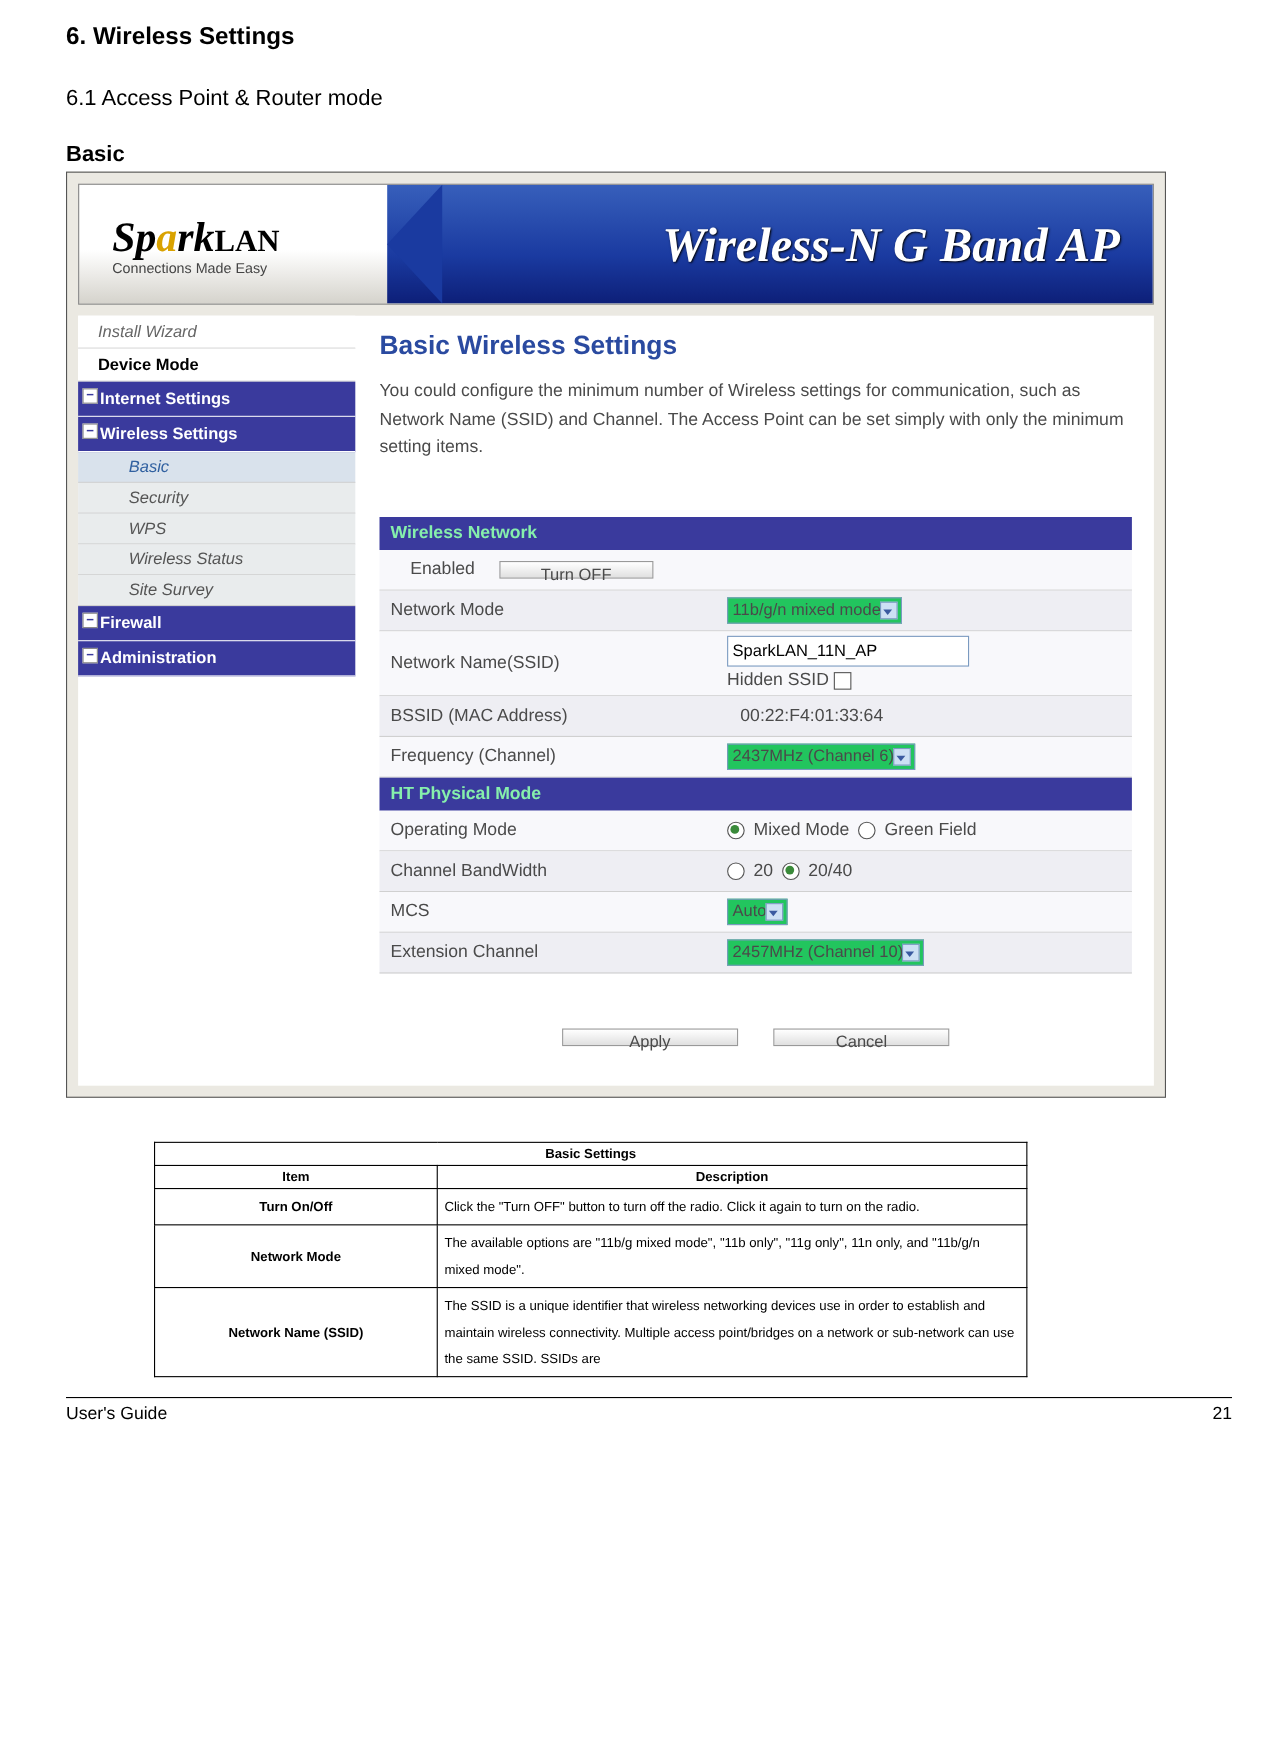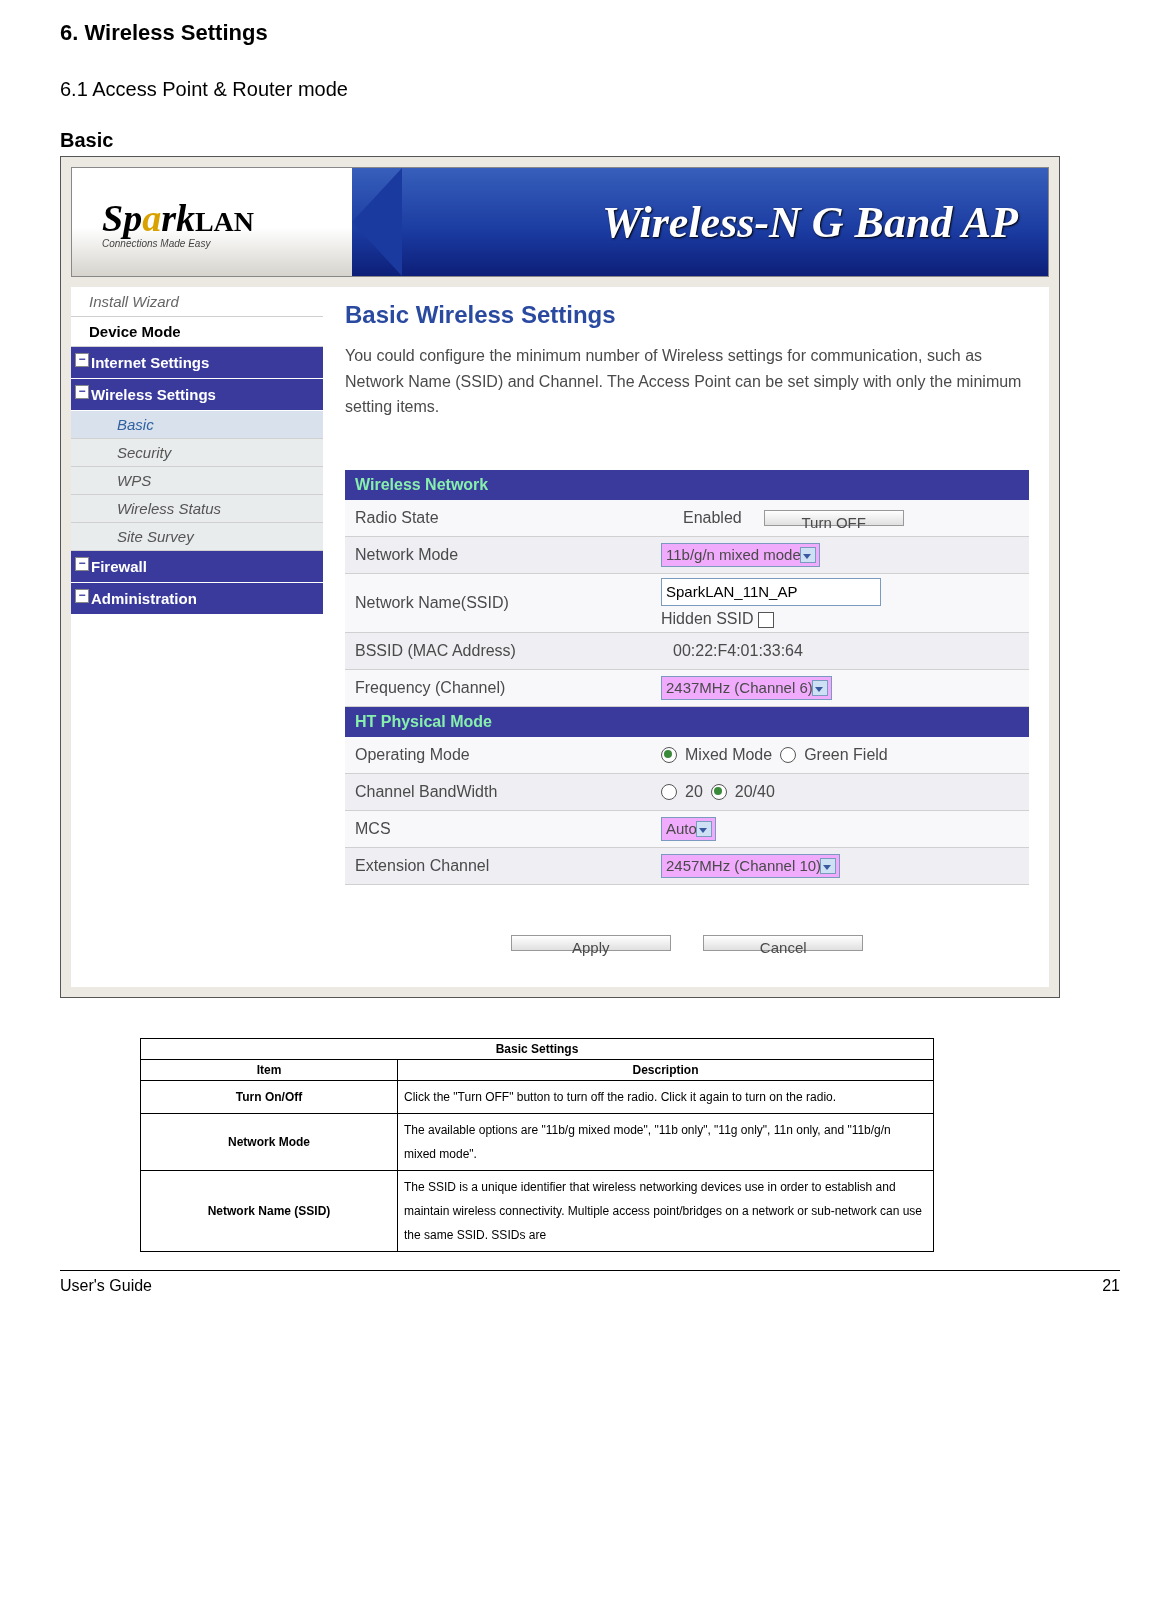--- a/index.html
+++ b/index.html
@@ -53,21 +53,21 @@
     padding-left:30px;
   }
   .brand-text {
     font-family: Georgia, serif;
     font-size: 38px;
     font-weight: bold;
     font-style: italic;
     color: #000;
   }
   .brand-text .accent { color: #d9a200; }
-  .brand-sub { font-size: 10px; color:#444; font-style:italic; margin-top:-2px;}
+  .brand-sub { font-size: 13px; color:#444; margin-top:-2px;}
   .banner-right {
     flex:1;
     background: linear-gradient(to bottom, #375fbb 0%, #1a3aa0 60%, #0d1f78 100%);
     color:#fff;
     display:flex;
     align-items:center;
     justify-content:flex-end;
     padding-right:30px;
     font-family: "Times New Roman", serif;
     font-weight:bold;
@@ -186,21 +186,21 @@
   .txtbox {
     border:1px solid #7a9ac0;
     background:#fff;
     padding: 2px 4px;
     font-size:15px;
     height:28px;
     box-sizing:border-box;
   }
   .selbox {
     border:1px solid #7a9ac0;
-    background:#f0abfc;
+    background:#22c55e;
     padding: 1px 18px 1px 4px;
     font-size:15px;
     height:24px;
     box-sizing:border-box;
     position:relative;
     display:inline-flex;
     align-items:center;
   }
   .selbox::after{
     content:"";
@@ -325,21 +325,20 @@
         <div class="nav-cat has-icon">Administration</div>
       </div>
 
       <div class="content">
         <div class="content-title">Basic Wireless Settings</div>
         <div class="content-desc">You could configure the minimum number of Wireless settings for communication, such as Network Name (SSID) and Channel. The Access Point can be set simply with only the minimum setting items.</div>
 
         <div class="section-hdr">Wireless Network</div>
 
         <div class="form-row">
-          <div class="form-label">Radio State</div>
           <div class="form-value">
             <span style="padding:0 14px 0 22px">Enabled</span>
             <span class="btn" style="min-width:140px">Turn OFF</span>
           </div>
         </div>
 
         <div class="form-row">
           <div class="form-label">Network Mode</div>
           <div class="form-value">
             <span class="selbox">

